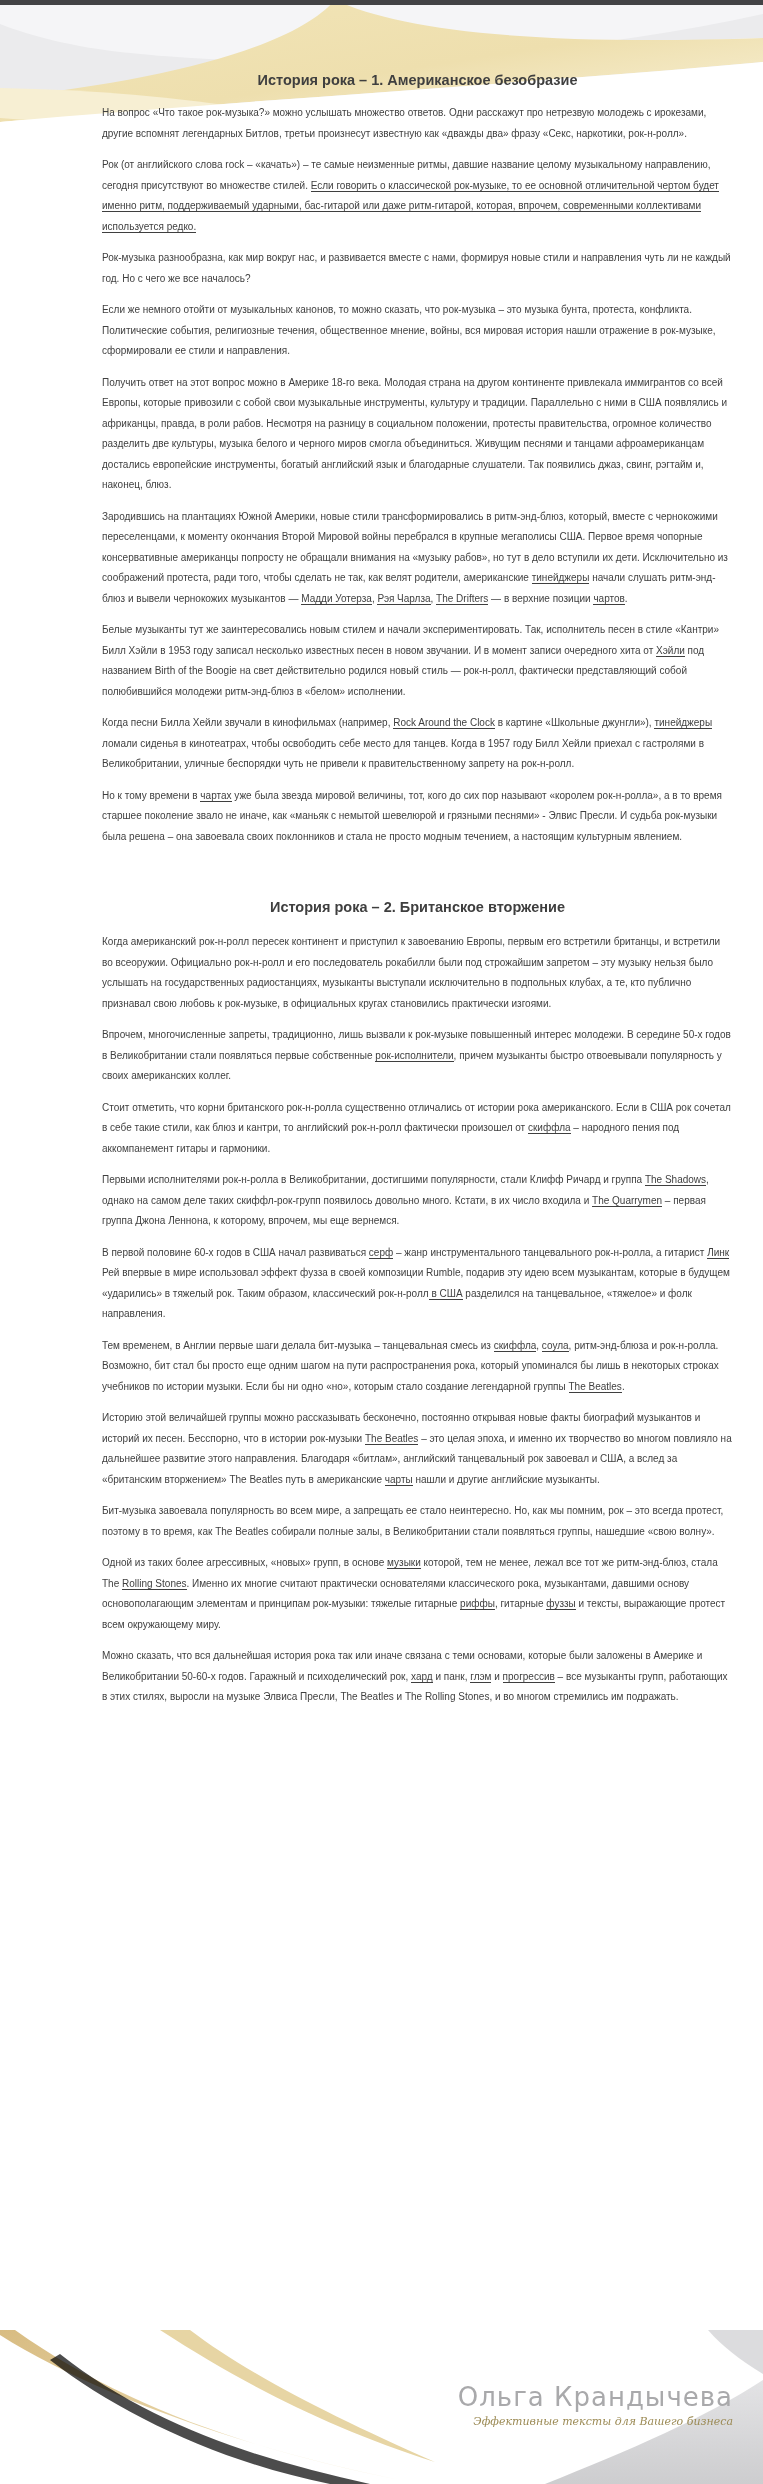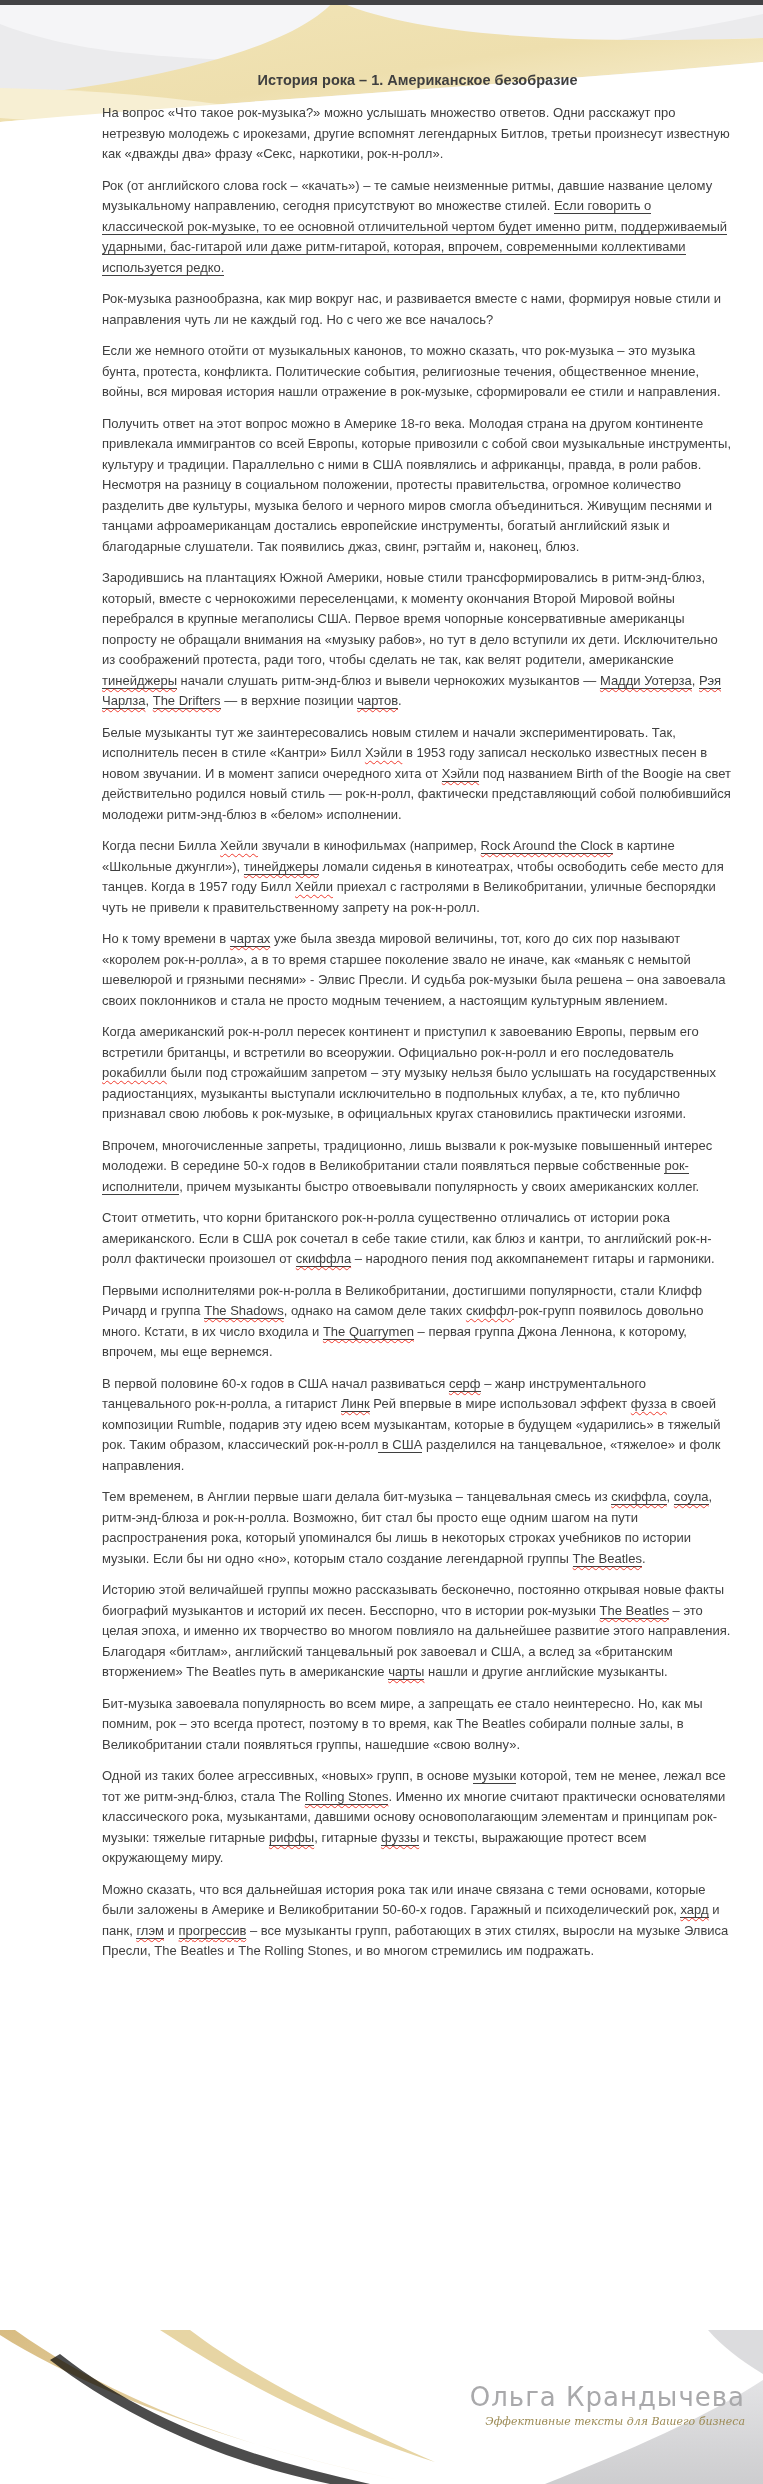--- a/index.html
+++ b/index.html
@@ -4,31 +4,31 @@
 <style>
   html,body{margin:0;padding:0;background:#fff;}
   .page{position:relative;width:763px;height:2484px;background:#fff;overflow:hidden;
         font-family:"Liberation Sans",sans-serif;color:#3f3f3f;padding-left:36px;}
   .topbar{position:absolute;top:0;left:0;width:763px;height:5px;background:#434345;z-index:3;}
   .header-decor{position:absolute;top:0;left:0;z-index:0;}
   .content{position:relative;z-index:1;padding:0 66px;}
   .section-title{font-size:14.5px;font-weight:bold;text-align:center;margin:0 0 15px 0;color:#3f3f3f;}
   .section-1 .section-title{padding-top:72px;}
   .section-2 .section-title{margin-top:52px;margin-bottom:17px;}
-  .para{font-size:13px;line-height:20.5px;margin:0 0 11px 0;}
+  .para{font-size:10px;line-height:20.5px;margin:0 0 11px 0;}
   
   .u{border-bottom:1px solid #3f3f3f;}
   
-  .wr{text-decoration:underline;text-decoration-style:wavy;text-decoration-color:#f03b2e;
+  .wr{text-decoration-style:wavy;text-decoration-color:#f03b2e;
       text-decoration-thickness:1px;text-underline-offset:3px;}
   .wg{text-decoration-style:wavy;text-decoration-color:#36a13f;
       text-decoration-thickness:1px;text-underline-offset:3px;}
   .footer{position:absolute;left:0;bottom:0;width:763px;height:154px;z-index:2;}
   .footer svg{position:absolute;left:0;top:0;}
-  .logo-block{position:absolute;right:18px;top:52px;text-align:right;z-index:2;}
+  .logo-block{position:absolute;right:30px;top:52px;text-align:right;z-index:2;}
   .logo-name{font-family:"DejaVu Sans",sans-serif;font-size:26px;letter-spacing:1px;color:#a9a9ab;}
   .logo-tagline{font-family:"DejaVu Serif",serif;font-style:italic;font-size:11px;color:#9b8a54;margin-top:3px;}
 </style>
 </head>
 <body>
 
 <div class="page">
 
   <svg class="header-decor" width="763" height="135" viewBox="0 0 763 135" aria-hidden="true">
     <defs>
@@ -58,20 +58,21 @@
           <p class="para"><span>Если же немного отойти от музыкальных канонов, то можно сказать, что рок-музыка – это музыка бунта, протеста, конфликта. Политические события, религиозные течения, общественное мнение, войны, вся мировая история нашли отражение в рок-музыке, сформировали ее стили и направления.</span></p>
           <p class="para"><span>Получить ответ на этот вопрос можно в Америке 18-го века. Молодая страна на другом континенте привлекала иммигрантов со всей Европы, которые привозили с собой свои музыкальные инструменты, культуру и традиции. Параллельно с ними в США появлялись и африканцы, правда, в роли рабов. Несмотря на разницу в социальном положении, протесты правительства, огромное количество разделить две культуры, музыка белого и черного миров смогла объединиться. Живущим песнями и танцами афроамериканцам достались европейские инструменты, богатый английский язык и благодарные слушатели. Так появились джаз, свинг, рэгтайм и, наконец, блюз.</span></p>
           <p class="para"><span>Зародившись на плантациях Южной Америки, новые стили трансформировались в ритм-энд-блюз, который, вместе с чернокожими переселенцами, к моменту окончания Второй Мировой войны перебрался в крупные мегаполисы США. Первое время чопорные консервативные американцы попросту не обращали внимания на «музыку рабов», но тут в дело вступили их дети. Исключительно из соображений протеста, ради того, чтобы сделать не так, как велят родители, американские </span><span class="u wr">тинейджеры</span><span> начали слушать ритм-энд-блюз и вывели чернокожих музыкантов — </span><span class="u wr">Мадди Уотерза</span><span>, </span><span class="u wr">Рэя Чарлза</span><span>, </span><span class="u wr">The Drifters</span><span> — в верхние позиции </span><span class="u wr">чартов</span><span>.</span></p>
           <p class="para"><span>Белые музыканты тут же заинтересовались новым стилем и начали экспериментировать. Так, исполнитель песен в стиле «Кантри» Билл </span><span class="wr">Хэйли</span><span> в 1953  году записал несколько известных песен в новом звучании. И в момент записи очередного хита от </span><span class="u wr">Хэйли</span><span> под названием Birth of the Boogie на свет действительно родился новый стиль — рок-н-ролл, фактически представляющий собой полюбившийся молодежи ритм-энд-блюз в «белом» исполнении.</span></p>
           <p class="para"><span>Когда песни Билла </span><span class="wr">Хейли</span><span> звучали в кинофильмах (например, </span><span class="u wr">Rock Around the Clock</span><span> в картине «Школьные джунгли»), </span><span class="u wr">тинейджеры</span><span> ломали сиденья в кинотеатрах, чтобы освободить себе место для танцев. Когда в 1957  году Билл </span><span class="wr">Хейли</span><span> приехал с гастролями в Великобритании, уличные беспорядки чуть не привели к правительственному запрету на рок-н-ролл.</span></p>
           <p class="para"><span>Но к тому времени в </span><span class="u wr">чартах</span><span> уже была звезда мировой величины, тот, кого до сих пор называют «королем рок-н-ролла», а в то время старшее поколение звало не иначе, как «маньяк с немытой шевелюрой и грязными песнями» - Элвис Пресли. И судьба рок-музыки была решена – она завоевала своих поклонников и стала не просто модным течением, а настоящим культурным явлением.</span></p>
         </div>
     </section>
 
     <section class="section-2">
+      <h1 class="section-title">История рока – 2. Британское вторжение</h1>
       <div>
           <p class="para"><span>Когда американский рок-н-ролл пересек континент и приступил к завоеванию Европы, первым его встретили британцы, и встретили во всеоружии. Официально рок-н-ролл и его последователь </span><span class="wr">рокабилли</span><span> были под строжайшим запретом – эту музыку нельзя было услышать на государственных радиостанциях, музыканты выступали исключительно в подпольных клубах, а те, кто публично признавал свою любовь к рок-музыке, в официальных кругах становились практически изгоями.</span></p>
           <p class="para"><span>Впрочем, многочисленные запреты, традиционно, лишь вызвали к рок-музыке повышенный интерес молодежи. В середине 50-х годов в Великобритании стали появляться первые собственные </span><span class="u wg">рок-исполнители</span><span>, причем музыканты быстро отвоевывали популярность у своих американских коллег.</span></p>
           <p class="para"><span>Стоит отметить, что корни британского рок-н-ролла существенно отличались от истории рока американского. Если в США рок сочетал в себе такие стили, как блюз и кантри, то английский рок-н-ролл фактически произошел от </span><span class="u wr">скиффла</span><span> – народного пения под аккомпанемент гитары и гармоники.</span></p>
           <p class="para"><span>Первыми исполнителями рок-н-ролла в Великобритании, достигшими популярности, стали Клифф Ричард и группа </span><span class="u wr">The Shadows</span><span>, однако на самом деле таких </span><span class="wr">скиффл</span><span>-рок-групп появилось довольно много. Кстати, в их число входила и </span><span class="u wr">The Quarrymen</span><span> – первая группа Джона Леннона, к которому, впрочем, мы еще вернемся.</span></p>
           <p class="para"><span>В первой половине 60-х годов в США начал развиваться </span><span class="u wr">серф</span><span> – жанр инструментального танцевального рок-н-ролла, а гитарист </span><span class="u wr">Линк</span><span> Рей впервые в мире использовал эффект </span><span class="wr">фузза</span><span> в своей композиции Rumble, подарив эту идею всем музыкантам, которые в будущем «ударились» в тяжелый рок. Таким образом, классический рок-н-ролл</span><span class="u wg"> в США</span><span> разделился на танцевальное, «тяжелое» и фолк направления.</span></p>
           <p class="para"><span>Тем временем, в Англии первые шаги делала бит-музыка – танцевальная смесь из </span><span class="u wr">скиффла</span><span>, </span><span class="u wr">соула</span><span>, ритм-энд-блюза и рок-н-ролла. Возможно, бит стал бы просто еще одним шагом на пути распространения рока, который упоминался бы лишь в некоторых строках учебников по истории музыки. Если бы ни одно «но», которым стало создание легендарной группы </span><span class="u wr">The Beatles</span><span>.</span></p>
           <p class="para"><span>Историю этой величайшей группы можно рассказывать бесконечно, постоянно открывая новые факты биографий музыкантов и  историй их песен. Бесспорно, что в истории рок-музыки </span><span class="u wr">The Beatles</span><span> – это целая эпоха, и именно их творчество во многом повлияло на дальнейшее развитие этого направления. Благодаря «битлам», английский танцевальный рок завоевал и США, а вслед за «британским вторжением» The Beatles путь в американские </span><span class="u wr">чарты</span><span> нашли и другие английские музыканты.</span></p>
           <p class="para"><span>Бит-музыка завоевала популярность во всем мире, а запрещать ее стало неинтересно. Но, как мы помним, рок – это всегда протест, поэтому в то время, как The Beatles собирали полные залы, в Великобритании стали появляться группы, нашедшие «свою волну».</span></p>
           <p class="para"><span>Одной из таких более агрессивных, «новых» групп, в основе </span><span class="u wg">музыки</span><span> которой, тем не менее, лежал все тот же ритм-энд-блюз, стала The </span><span class="u wr">Rolling Stones</span><span>. Именно их многие считают практически основателями классического рока, музыкантами, давшими основу основополагающим элементам и принципам рок-музыки: тяжелые гитарные </span><span class="u wr">риффы</span><span>, гитарные </span><span class="u wr">фуззы</span><span> и тексты, выражающие протест всем окружающему миру.</span></p>

